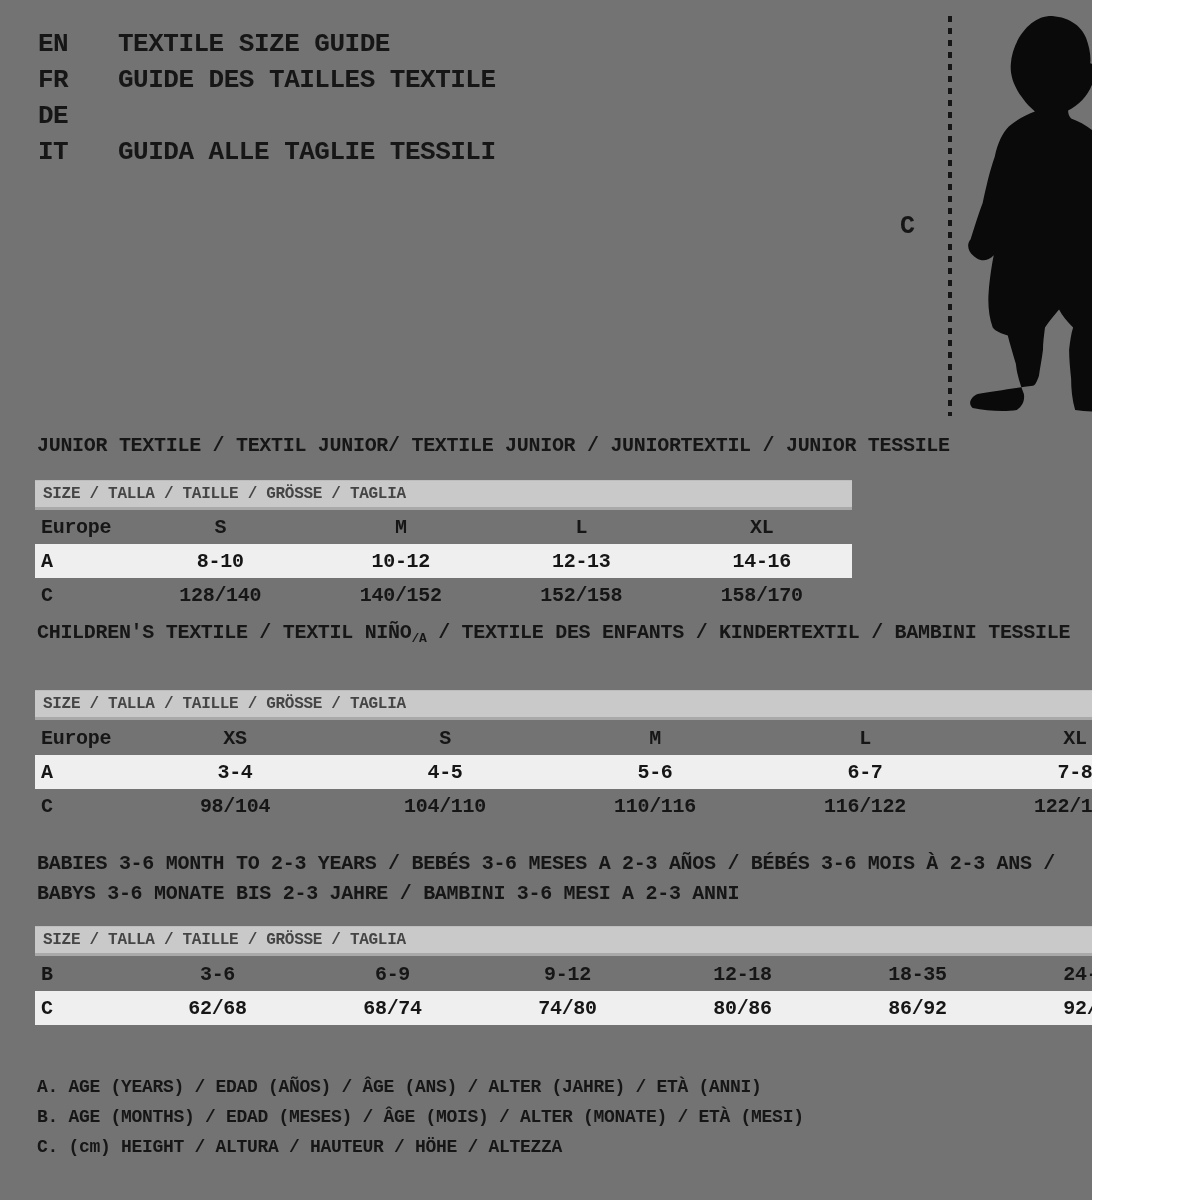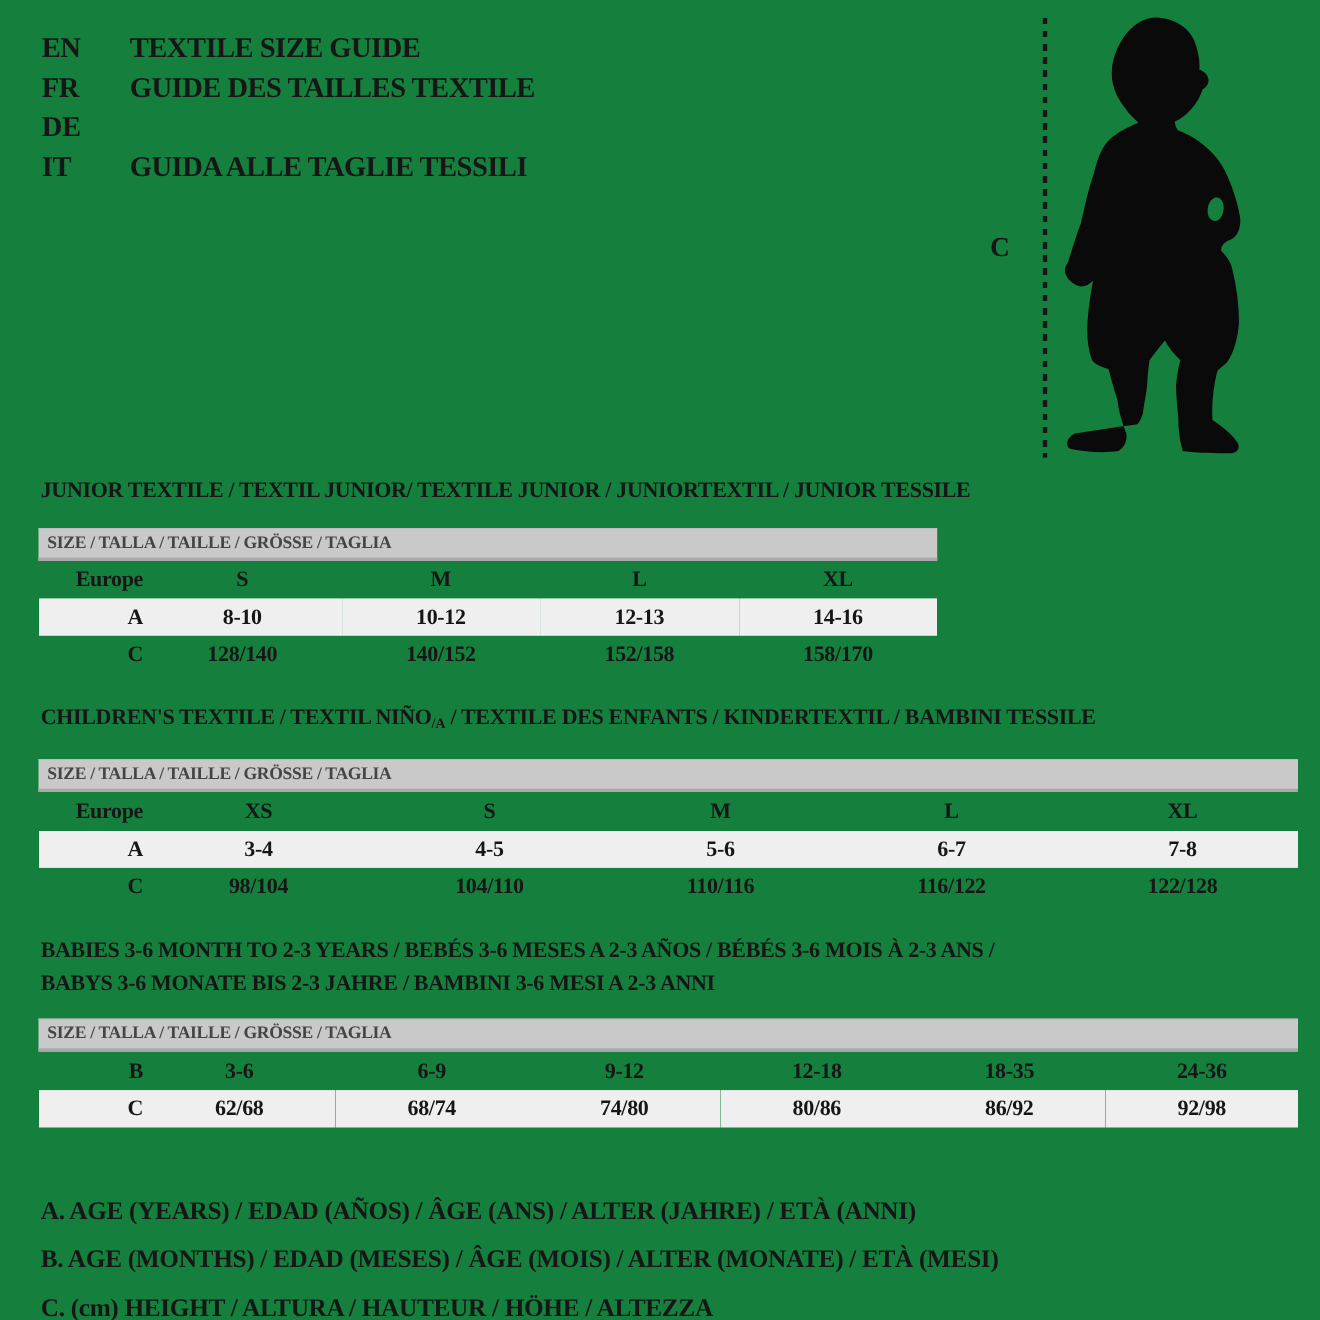--- a/index.html
+++ b/index.html
@@ -1,19 +1,19 @@
 <!DOCTYPE html>
 <html style="--ink: #161616; --bar-bg: #c9c9c9; --bar-border: #a9a9a9; --row-shade: #efefef;"><head>
 <meta charset="utf-8">
 <style>
   html,body{margin:0;padding:0;background:#ffffff;}
   .page{
-    position:relative;width:1200px;height:1200px;overflow:hidden;
-    background:#15803d;color:var(--ink,#161616);
-    font-family:Liberation Serif, serif;
+    position:relative;width:1092px;height:1200px;overflow:hidden;
+    background:#737373;color:var(--ink,#161616);
+    font-family:Liberation Mono, monospace;
   }
   
   .lang-block{position:absolute;left:38px;top:26px;}
   .lang-row{display:flex;height:36px;align-items:center;font-weight:bold;font-size:26px;letter-spacing:-0.5px;}
   .lang-code{width:80px;flex:0 0 80px;}
   .lang-title{white-space:nowrap;}
   
   .figure-line{
     position:absolute;left:948px;top:16px;width:4px;height:400px;
     background:repeating-linear-gradient(to bottom,var(--ink,#161616) 0 6px,transparent 6px 12px);
@@ -34,26 +34,26 @@
     border-top:1px solid #bdbdbd;border-bottom:3px solid var(--bar-border,#a9a9a9);
     display:flex;align-items:center;padding-left:8px;
     font-size:16px;font-weight:bold;color:#454545;letter-spacing:-0.3px;white-space:nowrap;
   }
   
   .size-table{
     position:absolute;left:35px;border-collapse:collapse;table-layout:fixed;
     font-size:20px;font-weight:bold;letter-spacing:-0.3px;color:var(--ink,#161616);
   }
   .size-table td{height:34px;text-align:center;padding:0;overflow:hidden;}
-  .size-table td.label-cell{text-align:right;padding-left:6px;}
+  .size-table td.label-cell{text-align:left;padding-left:6px;}
   .size-table col.label-col{width:95px;}
   .size-table tr.shaded{background:var(--row-shade,#efefef);}
   
   .legend{position:absolute;left:37px;top:1072px;}
-  .legend-line{height:30px;display:flex;align-items:center;font-size:23px;font-weight:bold;letter-spacing:-0.3px;white-space:nowrap;margin-top:14px;}
+  .legend-line{height:30px;display:flex;align-items:center;font-size:18px;font-weight:bold;letter-spacing:-0.3px;white-space:nowrap;}
 </style>
 </head>
 <body>
 
 <div class="page">
 
   <div class="lang-block">
     <div class="lang-row">
       <span class="lang-code">EN</span>
       <span class="lang-title">TEXTILE SIZE GUIDE</span>
@@ -125,21 +125,21 @@
         <tr>
           <td class="label-cell">C</td>
           <td>128/140</td>
           <td>140/152</td>
           <td>152/158</td>
           <td>158/170</td>
         </tr>
       </tbody>
   </table>
 
-  <div class="section-title" style="top:641px">
+  <div class="section-title" style="top:622px">
     <span>CHILDREN'S TEXTILE / TEXTIL NIÑO</span><span class="subscript">/A</span><span> / TEXTILE DES ENFANTS / KINDERTEXTIL / BAMBINI TESSILE</span>
   </div>
   <div class="size-bar" style="top:690px;width:1145px">SIZE / TALLA / TAILLE / GRÖSSE / TAGLIA</div>
   <table class="size-table" style="top:721px;width:1145px">
     <colgroup>
         <col class="label-col">
       </colgroup>
     <tbody>
         <tr>
           <td class="label-cell">Europe</td>

